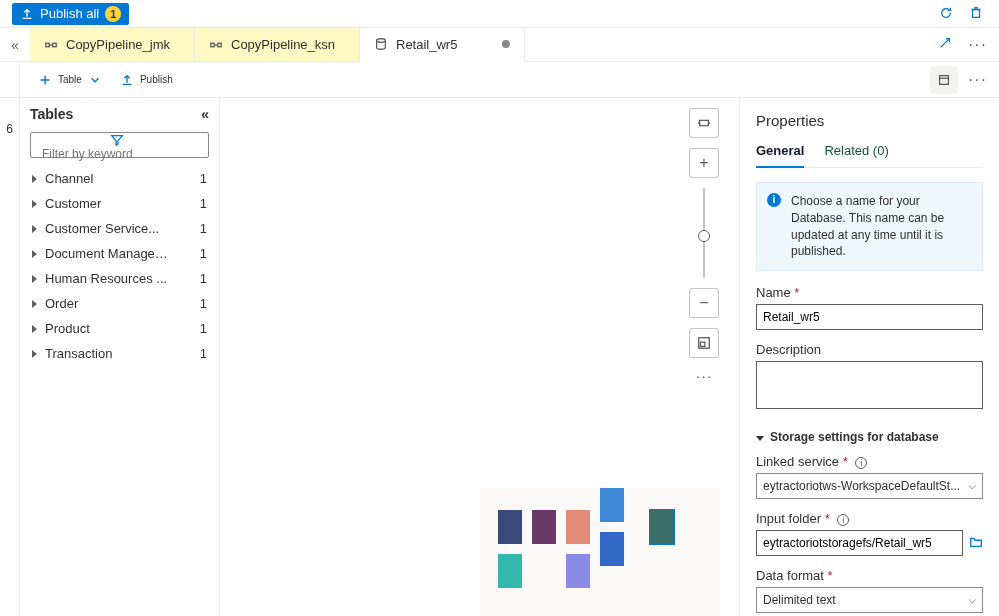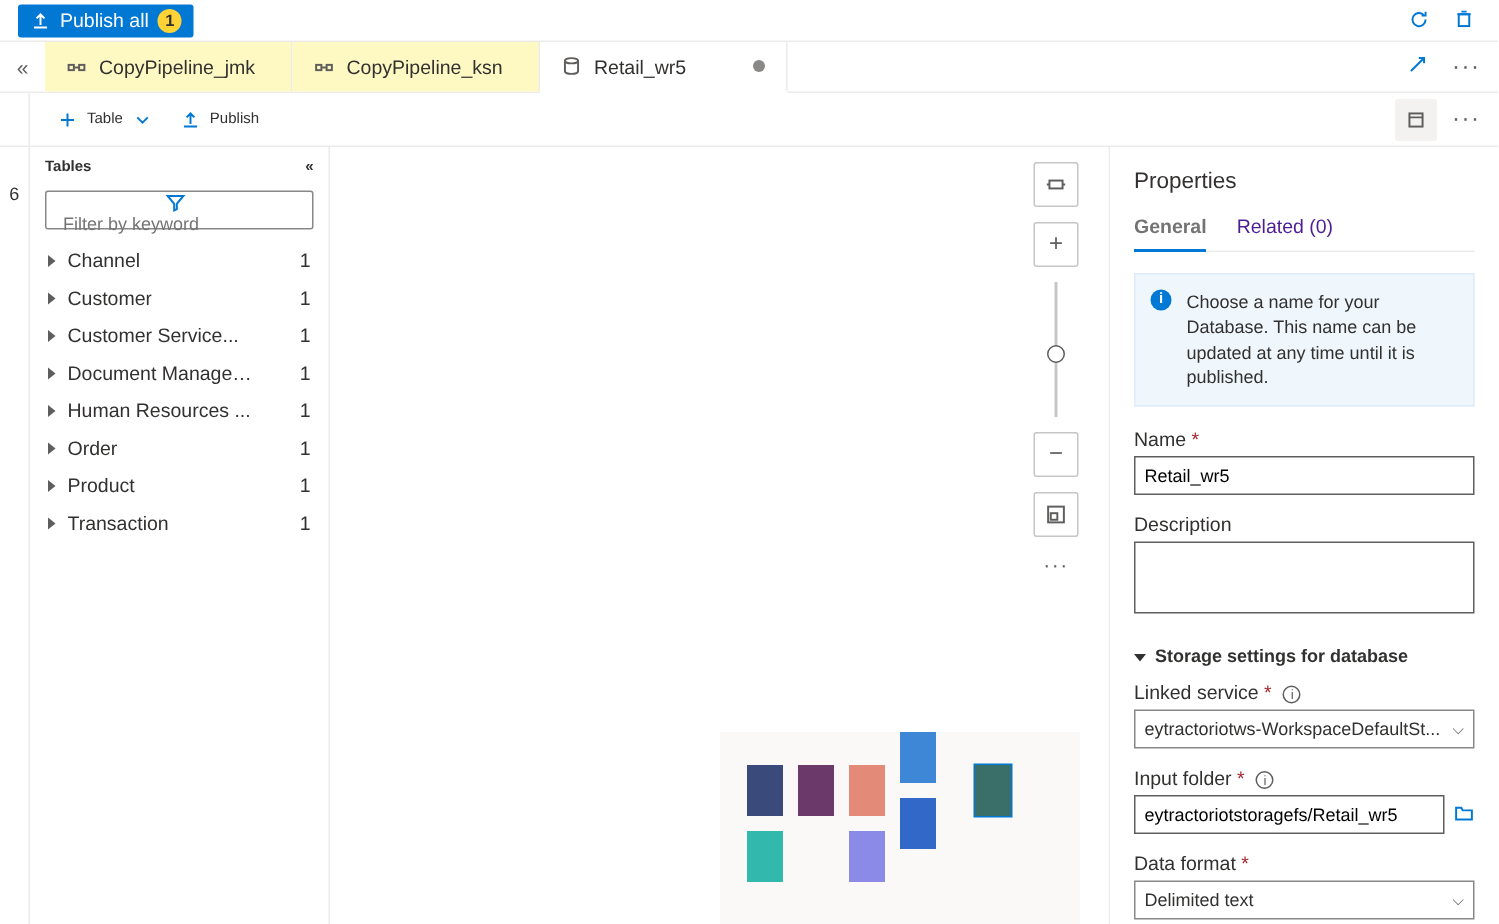--- a/index.html
+++ b/index.html
@@ -34,21 +34,21 @@
 
   
   .left-gutter { position: absolute; left: 0; top: 62px; width: 20px; border-right: 1px solid #edebe9; height: 554px; display: flex; flex-direction: column; align-items: center; padding-top: 60px; }
   .left-gutter .num { font-size: 12px; color: #323130; }
 
   
   .main { position: absolute; left: 20px; top: 98px; right: 0; bottom: 0; display: flex; }
 
   
   .tables-panel { width: 200px; border-right: 1px solid #edebe9; padding: 8px 10px; }
-  .tables-header { display: flex; align-items: center; justify-content: space-between; margin-bottom: 10px; font-weight: 600; font-size: 10px; }
+  .tables-header { display: flex; align-items: center; justify-content: space-between; margin-bottom: 10px; font-weight: 600; font-size: 14px; }
   .filterbox { display: flex; align-items: center; border: 1px solid #8a8886; border-radius: 2px; height: 26px; padding: 0 6px; margin-bottom: 8px; flex-direction: column; }
   .filterbox .ico { color: #0078d4; margin-right: 6px; display: inline-flex; }
   .filterbox input { border: none; outline: none; flex: 1; font-size: 12px; color: #605e5c; background: transparent; }
 
   .table-list { list-style: none; }
   .table-item { display: flex; align-items: center; justify-content: space-between; padding: 5px 2px; cursor: pointer; font-size: 13px; }
   .table-item .left { display: flex; align-items: center; gap: 8px; }
   .tri { display: inline-block; width: 0; height: 0; border-top: 4px solid transparent; border-bottom: 4px solid transparent; border-left: 5px solid #605e5c; }
   .table-item .count { color: #323130; }
   .table-item .label { white-space: nowrap; overflow: hidden; text-overflow: ellipsis; max-width: 130px; display: inline-block; }
@@ -60,22 +60,22 @@
   .zoom-track { width: 2px; background: #c8c6c4; height: 90px; position: relative; }
   .zoom-knob { position: absolute; top: 42px; left: -5px; width: 12px; height: 12px; border: 1px solid #605e5c; background: #fff; border-radius: 50%; cursor: grab; }
 
   .shape-cluster { position: absolute; left: 260px; top: 390px; width: 240px; height: 130px; background: #faf9f8; }
   .sq { position: absolute; width: 24px; height: 34px; }
 
   
   .props { width: 260px; border-left: 1px solid #edebe9; padding: 14px 16px 10px 16px; display: flex; flex-direction: column; overflow: hidden; }
   .props h2 { font-size: 15px; font-weight: 400; margin-bottom: 14px; }
   .subtabs { display: flex; gap: 20px; border-bottom: 1px solid #edebe9; margin-bottom: 14px; }
-  .subtab { padding-bottom: 8px; font-size: 13px; cursor: pointer; color: #4c1d95; }
-  .subtab.active { color: #737373; font-weight: 600; border-bottom: 2px solid #0078d4; margin-bottom: -1px; }
+  .subtab { padding-bottom: 8px; font-size: 13px; cursor: pointer; color: #14532d; }
+  .subtab.active { color: #0f172a; font-weight: 600; border-bottom: 2px solid #0078d4; margin-bottom: -1px; }
   .infobox { background: #eff6fc; border: 1px solid #deecf9; padding: 10px 10px 10px 34px; position: relative; font-size: 12px; color: #323130; margin-bottom: 14px; line-height: 1.4; }
   .infobox .iicon { position: absolute; left: 10px; top: 10px; width: 14px; height: 14px; background: #0078d4; border-radius: 50%; color: #fff; display: flex; align-items: center; justify-content: center; font-size: 10px; font-weight: bold; }
   .field { margin-bottom: 12px; }
   .field label { font-size: 13px; display: block; margin-bottom: 4px; }
   .req { color: #a4262c; }
   .info-circ { display: inline-flex; width: 12px; height: 12px; border: 1px solid #605e5c; color: #605e5c; border-radius: 50%; align-items: center; justify-content: center; font-size: 9px; margin-left: 4px; }
   .text-input { width: 100%; height: 26px; border: 1px solid #605e5c; padding: 0 6px; font-size: 12px; }
   .textarea { width: 100%; height: 48px; border: 1px solid #605e5c; padding: 4px 6px; font-size: 12px; resize: none; }
   .select { width: 100%; height: 26px; border: 1px solid #8a8886; padding: 0 20px 0 6px; font-size: 12px; position: relative; display: flex; align-items: center; background: #fff; }
   .select .chev { position: absolute; right: 6px; font-size: 10px; color: #605e5c; }

